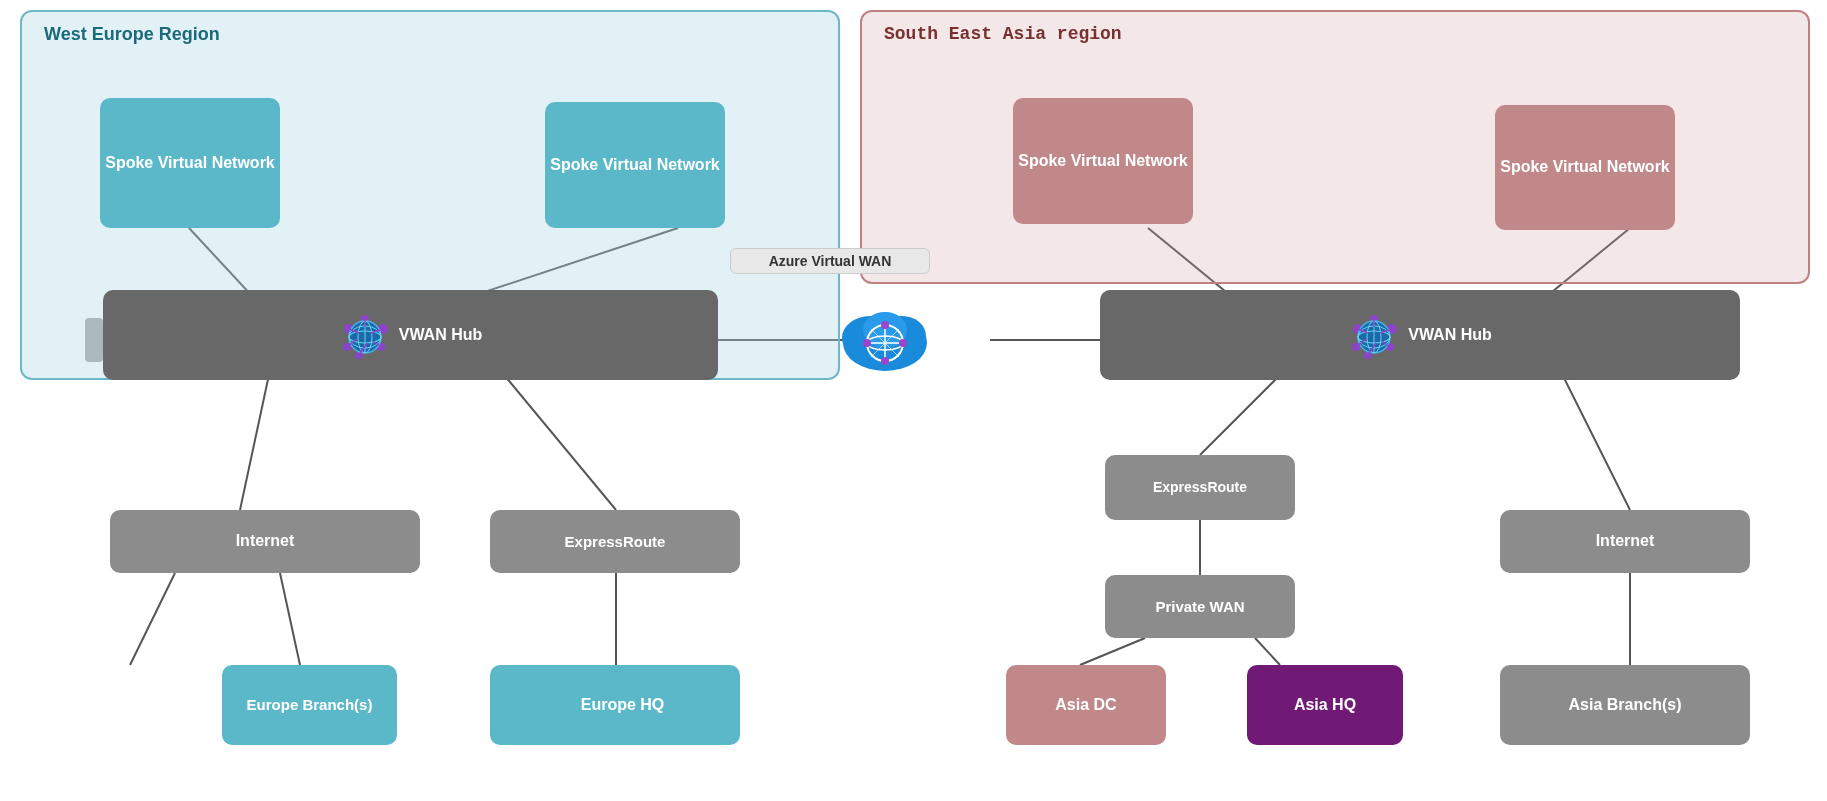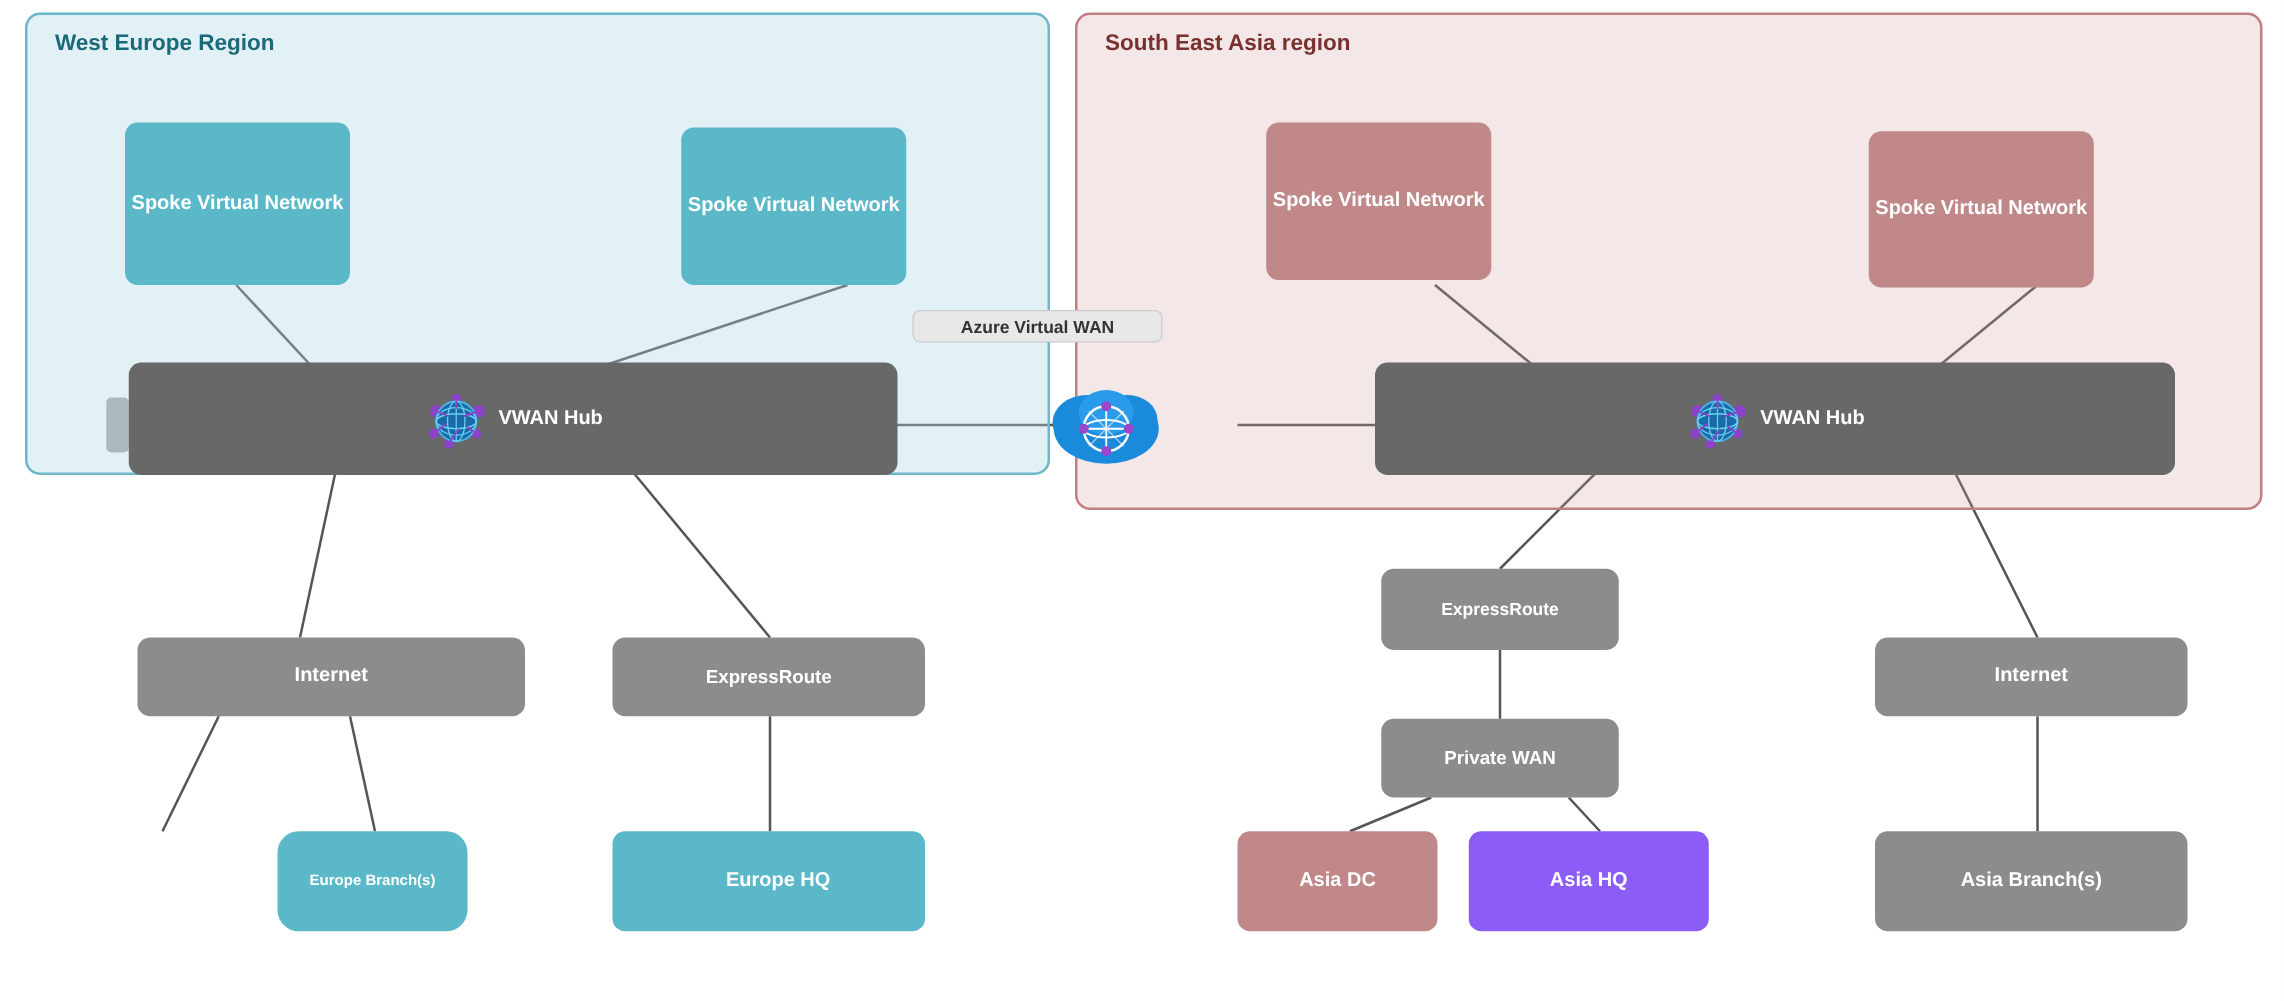--- a/index.html
+++ b/index.html
@@ -45,23 +45,24 @@
     }
 
     .region-west .region-label {
       color: #1a6a7a;
     }
 
     .region-asia {
       left: 860px;
       top: 10px;
       width: 950px;
-      height: 398px;
+      height: 274px;
       background: rgba(210, 160, 160, 0.25);
       border-color: #c08080;
+      font-family: Liberation Mono, monospace;
     }
 
     .region-asia .region-label {
       color: #7a3030;
     }
 
     
     .node-box {
       position: absolute;
       border-radius: 10px;
@@ -102,20 +103,21 @@
     
     .teal-box {
       background: #5bb8c8;
       color: white;
     }
 
     
     .pink-box {
       background: #c08888;
       color: white;
+      margin-left: 16px;
     }
 
     
     .wan-label {
       position: absolute;
       background: #e8e8e8;
       border: 1px solid #ccc;
       border-radius: 6px;
       font-size: 14px;
       font-weight: 600;
@@ -319,21 +321,21 @@
 
   <div class="node-box grey-box" style="left:110px; top:510px; width:310px; height:63px; font-size:16px;">
     <span>Internet</span>
   </div>
 
   <div class="node-box grey-box" style="left:490px; top:510px; width:250px; height:63px; font-size:15px;">
     <span>ExpressRoute</span>
   </div>
 
 
-  <div class="node-box teal-box" style="left:222px; top:665px; width:152px; height:80px; font-size:12px;border-radius:17px;">
+  <div class="node-box teal-box" style="left:222px; top:665px; width:175px; height:80px; font-size:15px;">
     <span>Europe Branch(s)</span>
   </div>
 
   <div class="node-box teal-box" style="left:490px; top:665px; width:250px; height:80px; font-size:16px;padding-left:15px;">
     <span>Europe HQ</span>
   </div>
 
   <div class="node-box grey-box" style="left:1105px; top:455px; width:190px; height:65px; font-size:14px;">
     <span>ExpressRoute</span>
   </div>
@@ -343,21 +345,21 @@
   </div>
 
   <div class="node-box grey-box" style="left:1500px; top:510px; width:250px; height:63px; font-size:16px;">
     <span>Internet</span>
   </div>
 
   <div class="node-box pink-box" style="left:990px; top:665px; width:160px; height:80px; font-size:16px; background:#c08888;">
     <span>Asia DC</span>
   </div>
 
-  <div class="node-box pink-box" style="left:1175px; top:665px; width:192px; height:80px; font-size:16px; background:#8b5cf6;">
+  <div class="node-box pink-box" style="left:1231px; top:665px; width:156px; height:80px; font-size:16px; background:#701a75;">
     <span>Asia HQ</span>
   </div>
 
   <div class="node-box grey-box" style="left:1500px; top:665px; width:250px; height:80px; font-size:16px;">
     <span>Asia Branch(s)</span>
   </div>
 
 </div>
 
 </body></html>

